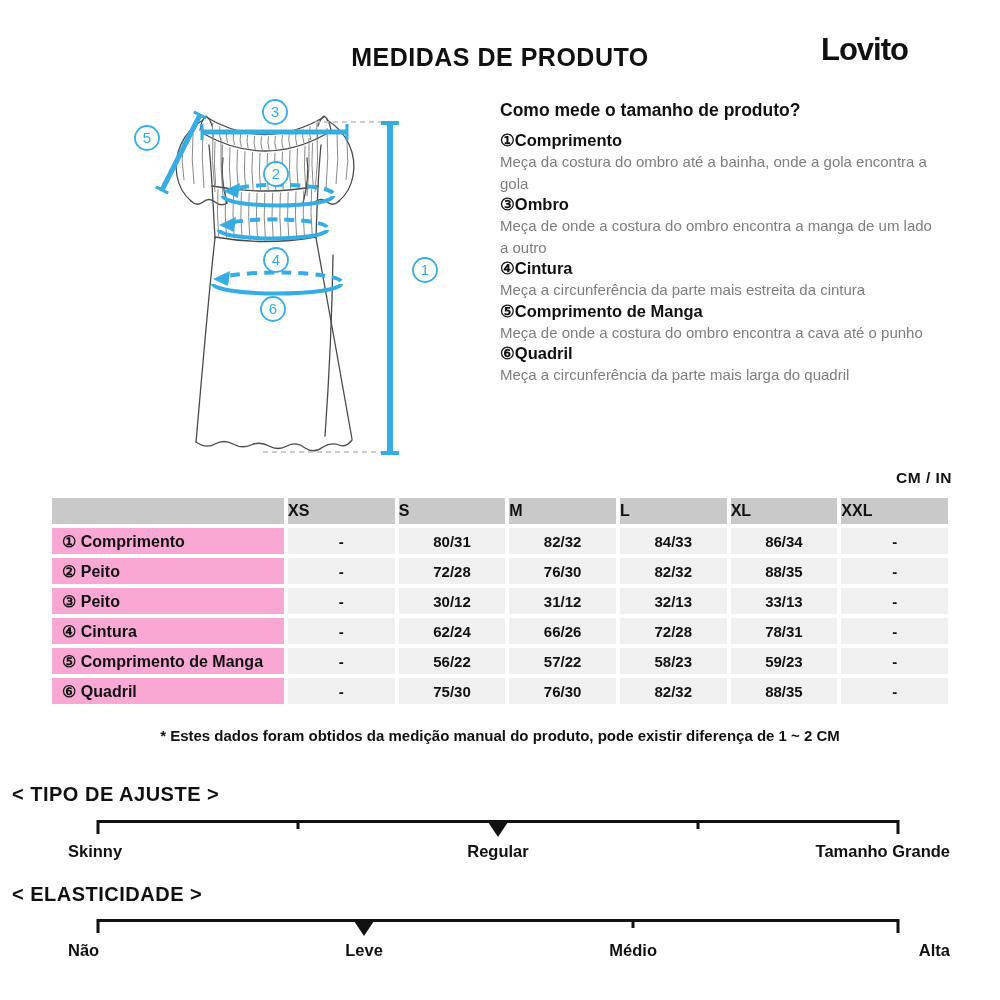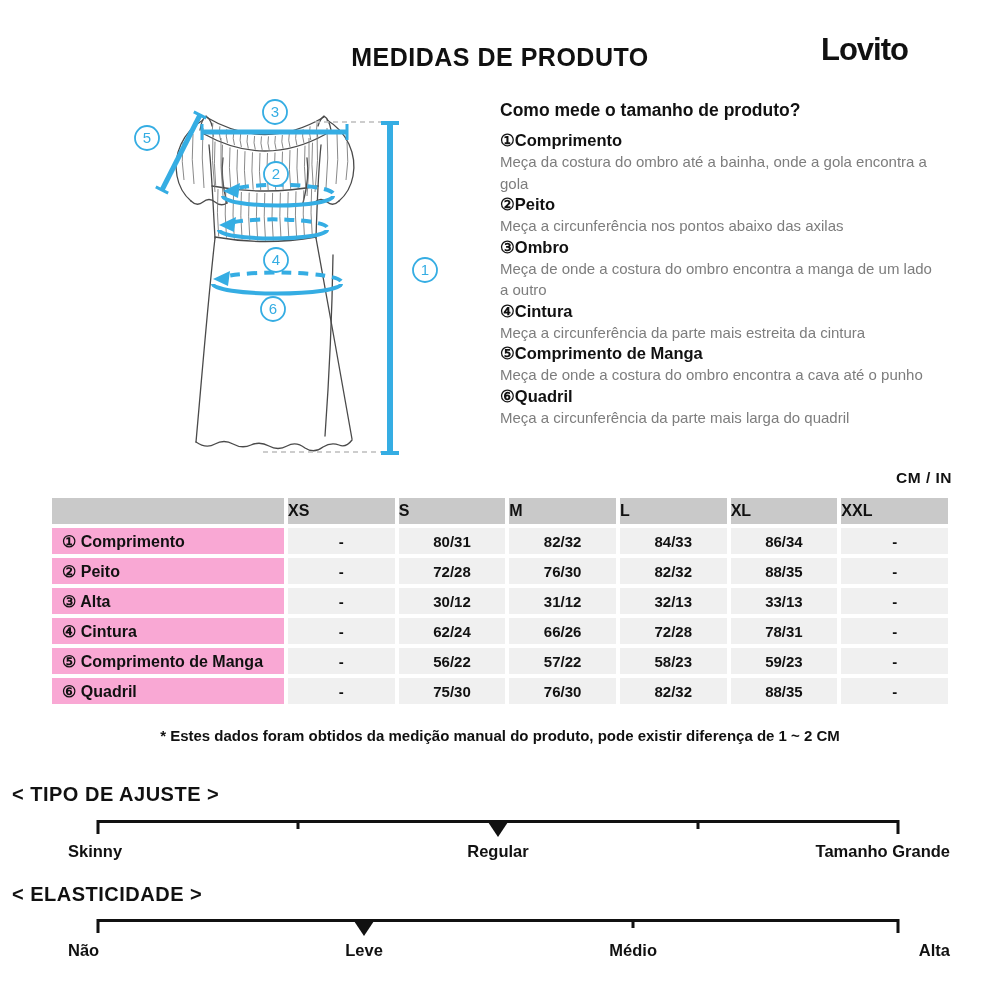--- a/index.html
+++ b/index.html
@@ -180,24 +180,20 @@
   </div>
 
   <div class="guide">
     <h2>Como mede o tamanho de produto?</h2>
     <div id="guide-list">
         <div class="guide-item">
           <div class="g-title">①Comprimento</div>
           <div class="g-desc">Meça da costura do ombro até a bainha, onde a gola encontra a gola</div>
         </div>
         <div class="guide-item">
-          <div class="g-title">②Peito</div>
-          <div class="g-desc">Meça a circunferência nos pontos abaixo das axilas</div>
-        </div>
-        <div class="guide-item">
           <div class="g-title">③Ombro</div>
           <div class="g-desc">Meça de onde a costura do ombro encontra a manga de um lado a outro</div>
         </div>
         <div class="guide-item">
           <div class="g-title">④Cintura</div>
           <div class="g-desc">Meça a circunferência da parte mais estreita da cintura</div>
         </div>
         <div class="guide-item">
           <div class="g-title">⑤Comprimento de Manga</div>
           <div class="g-desc">Meça de onde a costura do ombro encontra a cava até o punho</div>
@@ -245,21 +241,21 @@
         <tr>
           <th>② Peito</th>
           <td>-</td>
           <td>72/28</td>
           <td>76/30</td>
           <td>82/32</td>
           <td>88/35</td>
           <td>-</td>
         </tr>
         <tr>
-          <th>③ Alta</th>
+          <th>③ Peito</th>
           <td>-</td>
           <td>30/12</td>
           <td>31/12</td>
           <td>32/13</td>
           <td>33/13</td>
           <td>-</td>
         </tr>
         <tr>
           <th>④ Cintura</th>
           <td>-</td>

